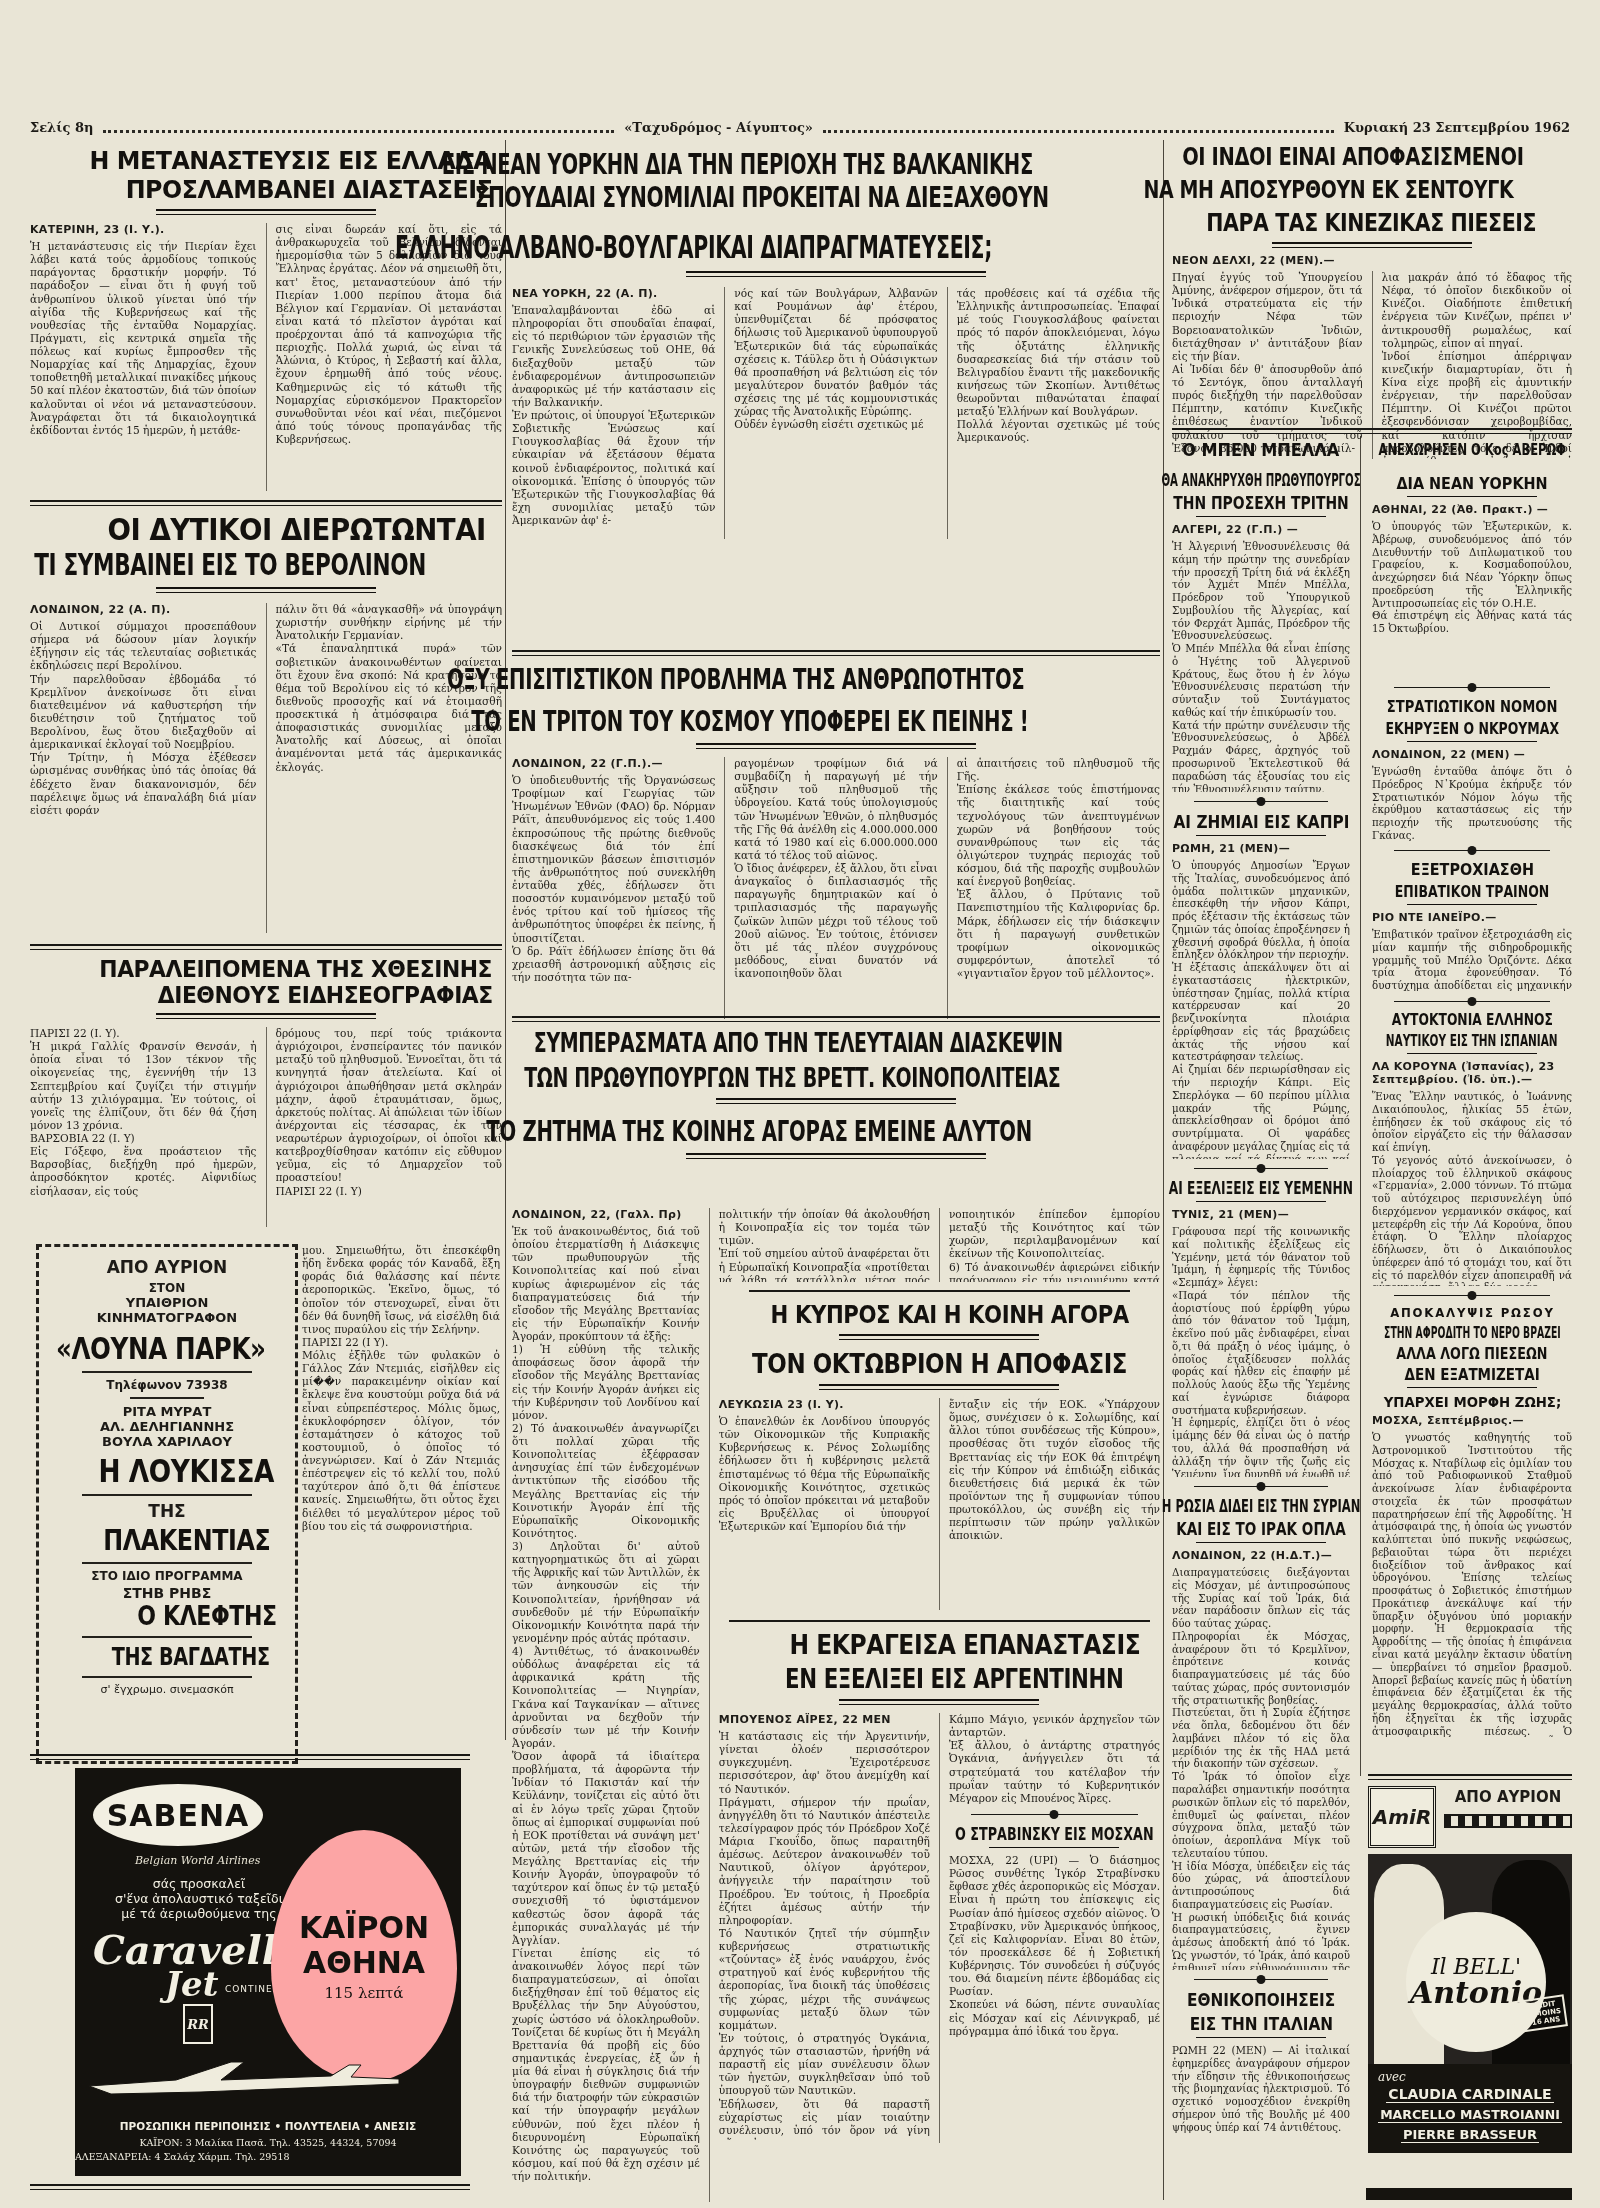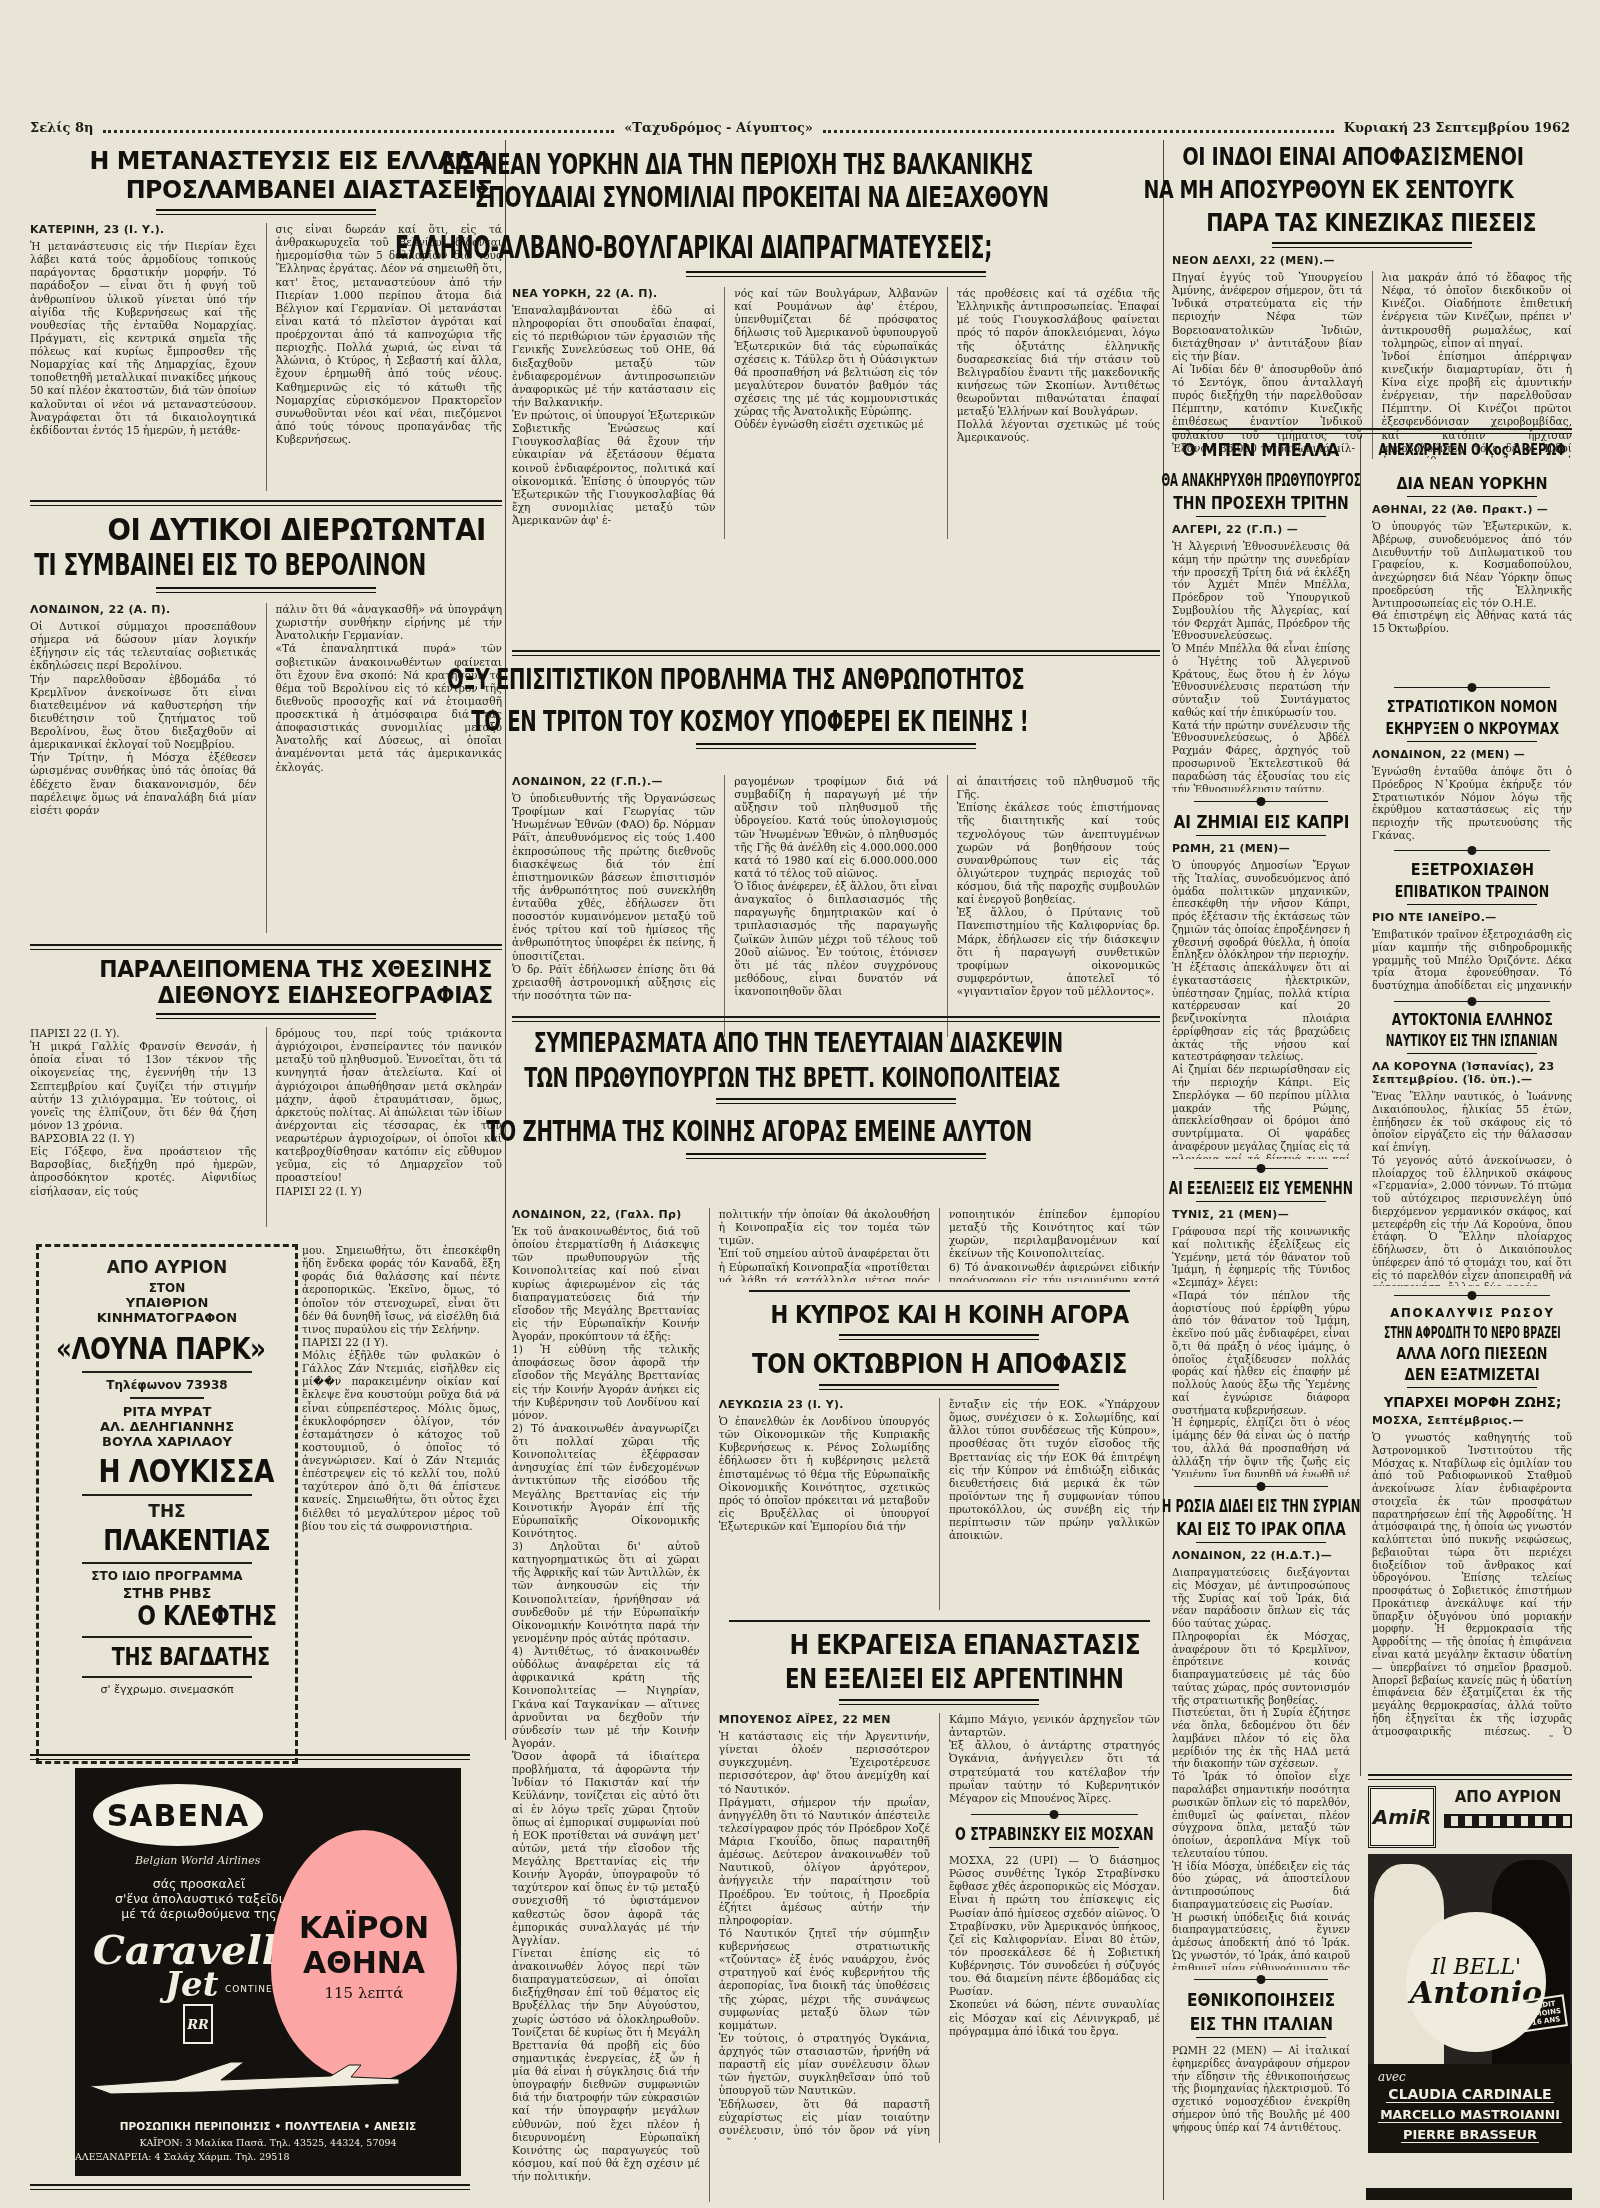--- a/index.html
+++ b/index.html
@@ -238,21 +238,21 @@
 
   <div class="abs hr2" style="left:512px;top:650px;width:648px;"></div>
   <div class="abs" style="left:512px;top:662px;width:648px;">
     <div class="hl">
         <span class="cx" style="font-size:29px;--sx:.68">ΟΞΥ ΕΠΙΣΙΤΙΣΤΙΚΟΝ ΠΡΟΒΛΗΜΑ ΤΗΣ ΑΝΘΡΩΠΟΤΗΤΟΣ</span>
       </div>
     <div class="hl" style="margin-top:8px;">
         <span class="cx" style="font-size:29px;--sx:.68">ΤΟ ΕΝ ΤΡΙΤΟΝ ΤΟΥ ΚΟΣΜΟΥ ΥΠΟΦΕΡΕΙ ΕΚ ΠΕΙΝΗΣ !</span>
       </div>
     <div class="hlu" style="width:280px;"></div>
-    <div class="cols" style="margin-top:26px;height:262px;">
+    <div class="cols" style="margin-top:8px;height:262px;">
       <div class="col">
         <div class="dl">ΛΟΝΔΙΝΟΝ, 22 (Γ.Π.).—</div>
         <div class="bt">Ὁ ὑποδιευθυντής τῆς Ὀργανώσεως Τροφίμων καί Γεωργίας τῶν Ἡνωμένων Ἐθνῶν (ΦΑΟ) δρ. Νόρμαν Ράϊτ, ἀπευθυνόμενος εἰς τούς 1.400 ἐκπροσώπους τῆς πρώτης διεθνοῦς διασκέψεως διά τόν ἐπί ἐπιστημονικῶν βάσεων ἐπισιτισμόν τῆς ἀνθρωπότητος πού συνεκλήθη ἐνταῦθα χθές, ἐδήλωσεν ὅτι ποσοστόν κυμαινόμενον μεταξύ τοῦ ἑνός τρίτου καί τοῦ ἡμίσεος τῆς ἀνθρωπότητος ὑποφέρει ἐκ πείνης, ἤ ὑποσιτίζεται.
 Ὁ δρ. Ράϊτ ἐδήλωσεν ἐπίσης ὅτι θά χρειασθῆ ἀστρονομική αὔξησις εἰς τήν ποσότητα τῶν πα-</div>
       </div>
       <div class="col">
           <div class="bt">ραγομένων τροφίμων διά νά συμβαδίζη ἡ παραγωγή μέ τήν αὔξησιν τοῦ πληθυσμοῦ τῆς ὑδρογείου. Κατά τούς ὑπολογισμούς τῶν Ἡνωμένων Ἐθνῶν, ὁ πληθυσμός τῆς Γῆς θά ἀνέλθη εἰς 4.000.000.000 κατά τό 1980 καί εἰς 6.000.000.000 κατά τό τέλος τοῦ αἰῶνος.
 Ὁ ἴδιος ἀνέφερεν, ἐξ ἄλλου, ὅτι εἶναι ἀναγκαῖος ὁ διπλασιασμός τῆς παραγωγῆς δημητριακῶν καί ὁ τριπλασιασμός τῆς παραγωγῆς ζωϊκῶν λιπῶν μέχρι τοῦ τέλους τοῦ 20οῦ αἰῶνος. Ἐν τούτοις, ἐτόνισεν ὅτι μέ τάς πλέον συγχρόνους μεθόδους, εἶναι δυνατόν νά ἱκανοποιηθοῦν ὅλαι</div>
         </div>
       <div class="col">

